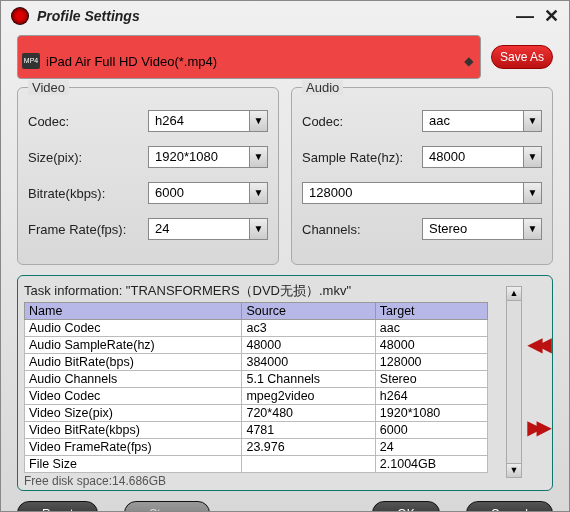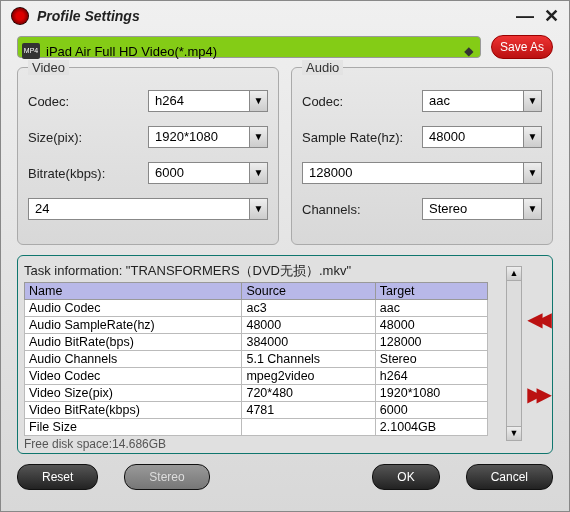--- a/index.html
+++ b/index.html
@@ -2,21 +2,21 @@
 <html><head>
 <meta charset="utf-8">
 <style>
 * { box-sizing: border-box; margin: 0; padding: 0; font-family: Arial, sans-serif; }
 body { width: 570px; height: 512px; background: linear-gradient(to bottom, #f0f0f0, #d8d8d8); border: 1px solid #888; overflow: hidden; }
 .titlebar { display: flex; align-items: center; padding: 6px 10px; height: 30px; }
 .titlebar .icon { width: 18px; height: 18px; background: radial-gradient(circle, #d00 30%, #800 60%, #000 70%); border-radius: 50%; margin-right: 8px; }
 .titlebar .title { font-size: 14px; font-weight: bold; font-style: italic; color: #222; flex: 1; }
 .titlebar .winbtn { font-size: 18px; font-weight: bold; margin-left: 10px; cursor: pointer; color: #222; }
 .toprow { display: flex; padding: 4px 16px 8px 16px; gap: 10px; align-items: center; }
-.profile-select { flex: 1; display: flex; align-items: center; background: #84cc16; border: 1px solid #999; border-radius: 4px; height: 22px; padding: 8px 2px 0 4px; }
+.profile-select { flex: 1; display: flex; align-items: center; background: #ef4444; border: 1px solid #999; border-radius: 4px; height: 44px; padding: 8px 2px 0 4px; }
 .profile-select .pi { width: 18px; height: 16px; background: #333; margin-right: 6px; font-size: 7px; color: #fff; text-align: center; line-height: 16px; border-radius: 2px; }
 .profile-select .txt { flex: 1; font-size: 13px; }
 .profile-select .arr { width: 18px; text-align: center; font-size: 12px; color: #333; }
 .saveas { background: linear-gradient(to bottom, #e33, #b11); color: #fff; border: 1px solid #900; border-radius: 12px; padding: 4px 8px; font-size: 12px; cursor: pointer; }
 .panels { display: flex; padding: 0 16px; gap: 12px; }
 .panel { flex: 1; border: 1px solid #aaa; border-radius: 6px; padding: 8px 10px 24px 10px; background: linear-gradient(to bottom, #e8e8e8, #d8d8d8); position: relative; }
 .panel-title { position: absolute; top: -8px; left: 10px; background: linear-gradient(to bottom, #e5e5e5, #e2e2e2); padding: 0 4px; font-size: 13px; color: #333; }
 .row { display: flex; align-items: center; margin-top: 14px; }
 .row label { font-size: 13px; color: #222; width: 120px; }
 .combo { flex: 1; display: flex; background: #fff; border: 1px solid #888; height: 22px; }
@@ -76,20 +76,21 @@
         </div>
       </div>
     <div class="row">
         <label>Bitrate(kbps):</label>
       <div class="combo">
           <div class="val">6000</div>
           <div class="cb">▼</div>
         </div>
       </div>
     <div class="row">
+        <label>Frame Rate(fps):</label>
       <div class="combo">
           <div class="val">24</div>
           <div class="cb">▼</div>
         </div>
       </div>
   </div>
   <div class="panel">
     <div class="panel-title">Audio</div>
     <div class="row">
         <label>Codec:</label>
@@ -162,20 +163,25 @@
             <td>Video Size(pix)</td>
             <td>720*480</td>
             <td>1920*1080</td>
           </tr>
           <tr>
             <td>Video BitRate(kbps)</td>
             <td>4781</td>
             <td>6000</td>
           </tr>
           <tr>
+            <td>Video FrameRate(fps)</td>
+            <td>23.976</td>
+            <td>24</td>
+          </tr>
+          <tr>
             <td>File Size</td>
             <td></td>
             <td>2.1004GB</td>
           </tr>
         </tbody>
     </table>
     <div class="freedisk">Free disk space:14.686GB</div>
   </div>
   <div class="sidecol">
     <div style="display:flex;flex-direction:column;align-items:flex-end;height:100%;">

